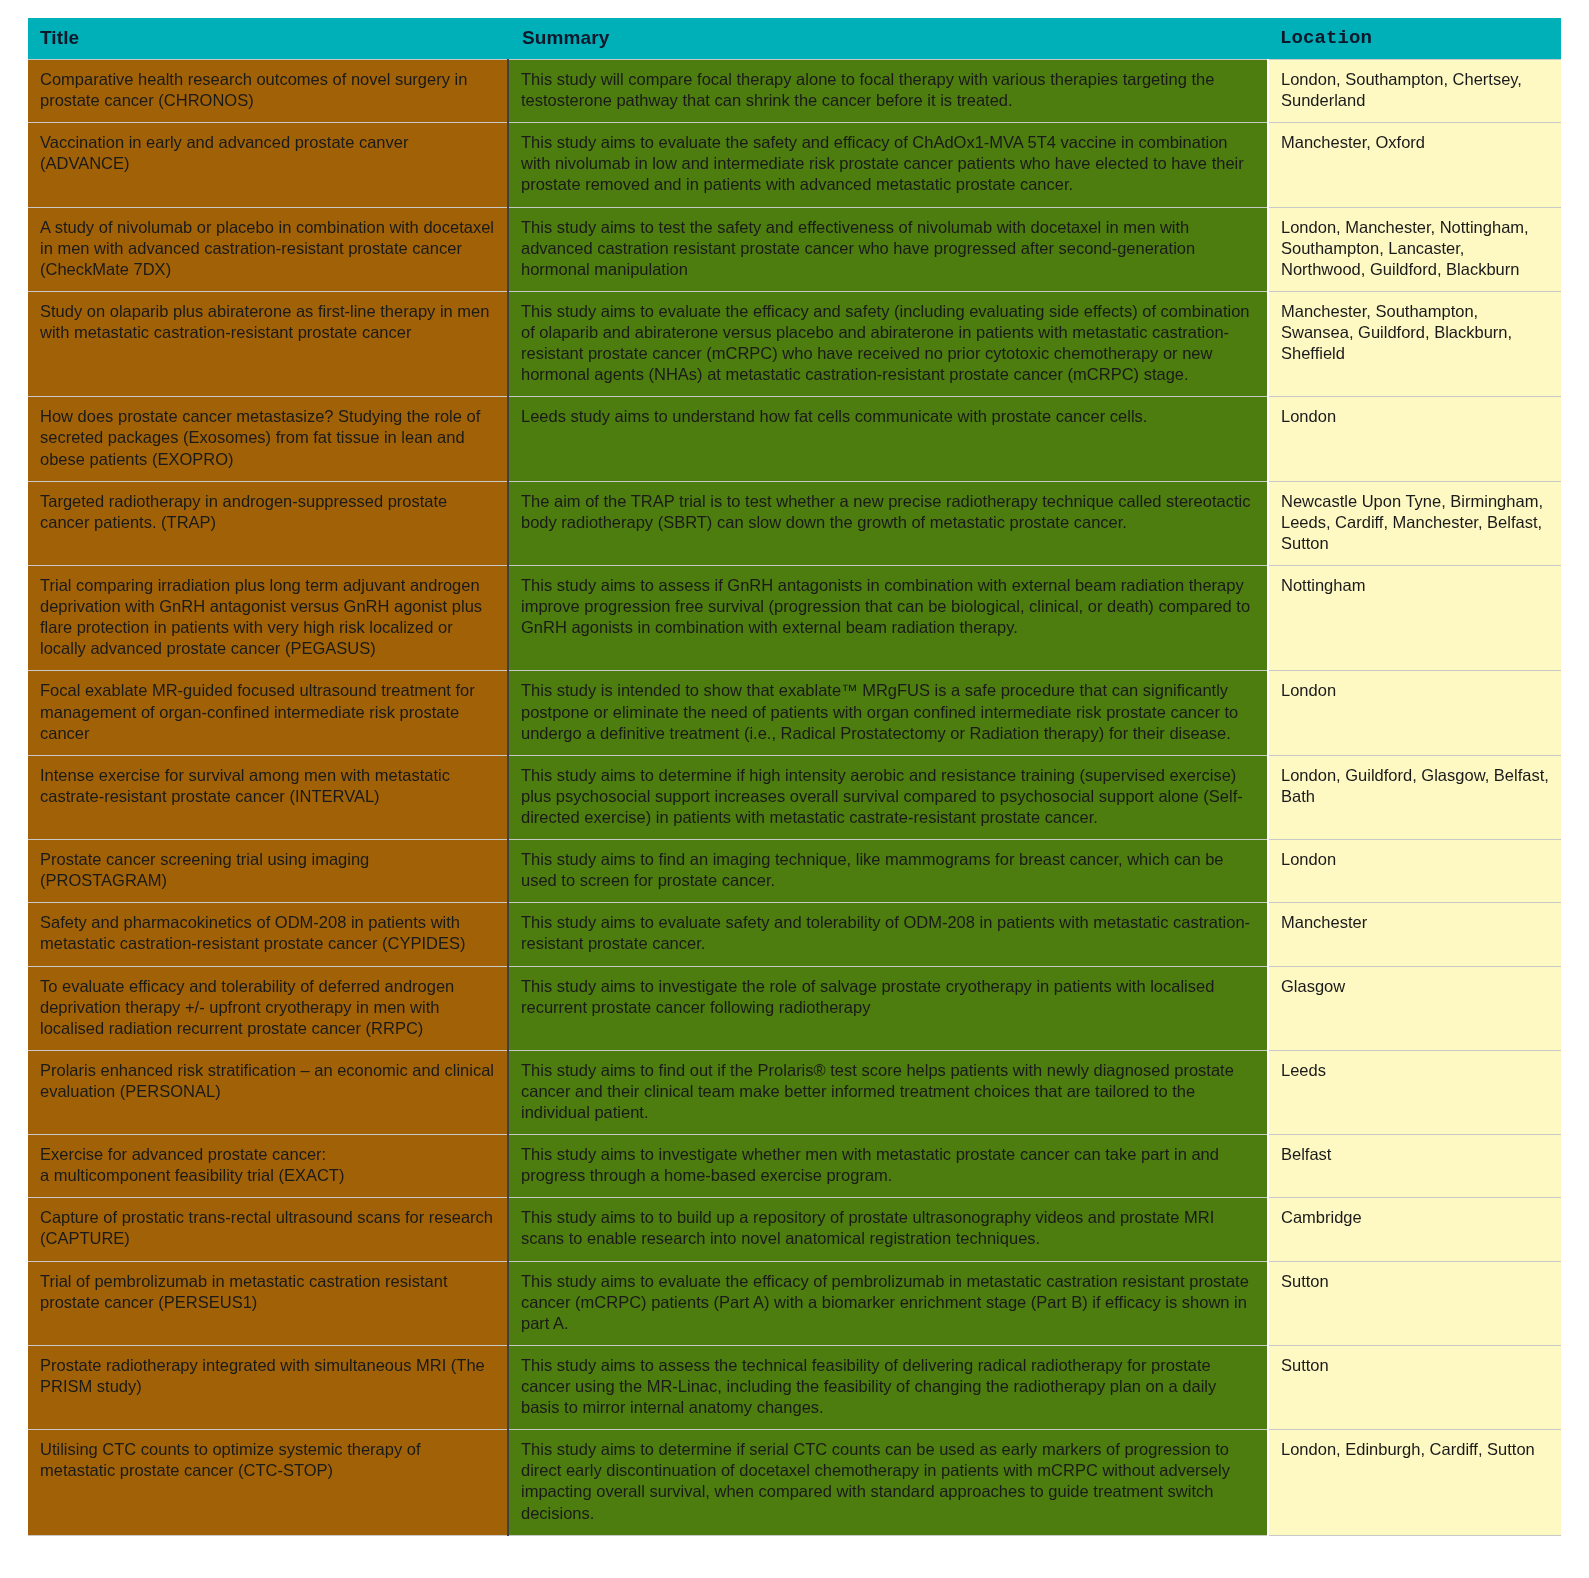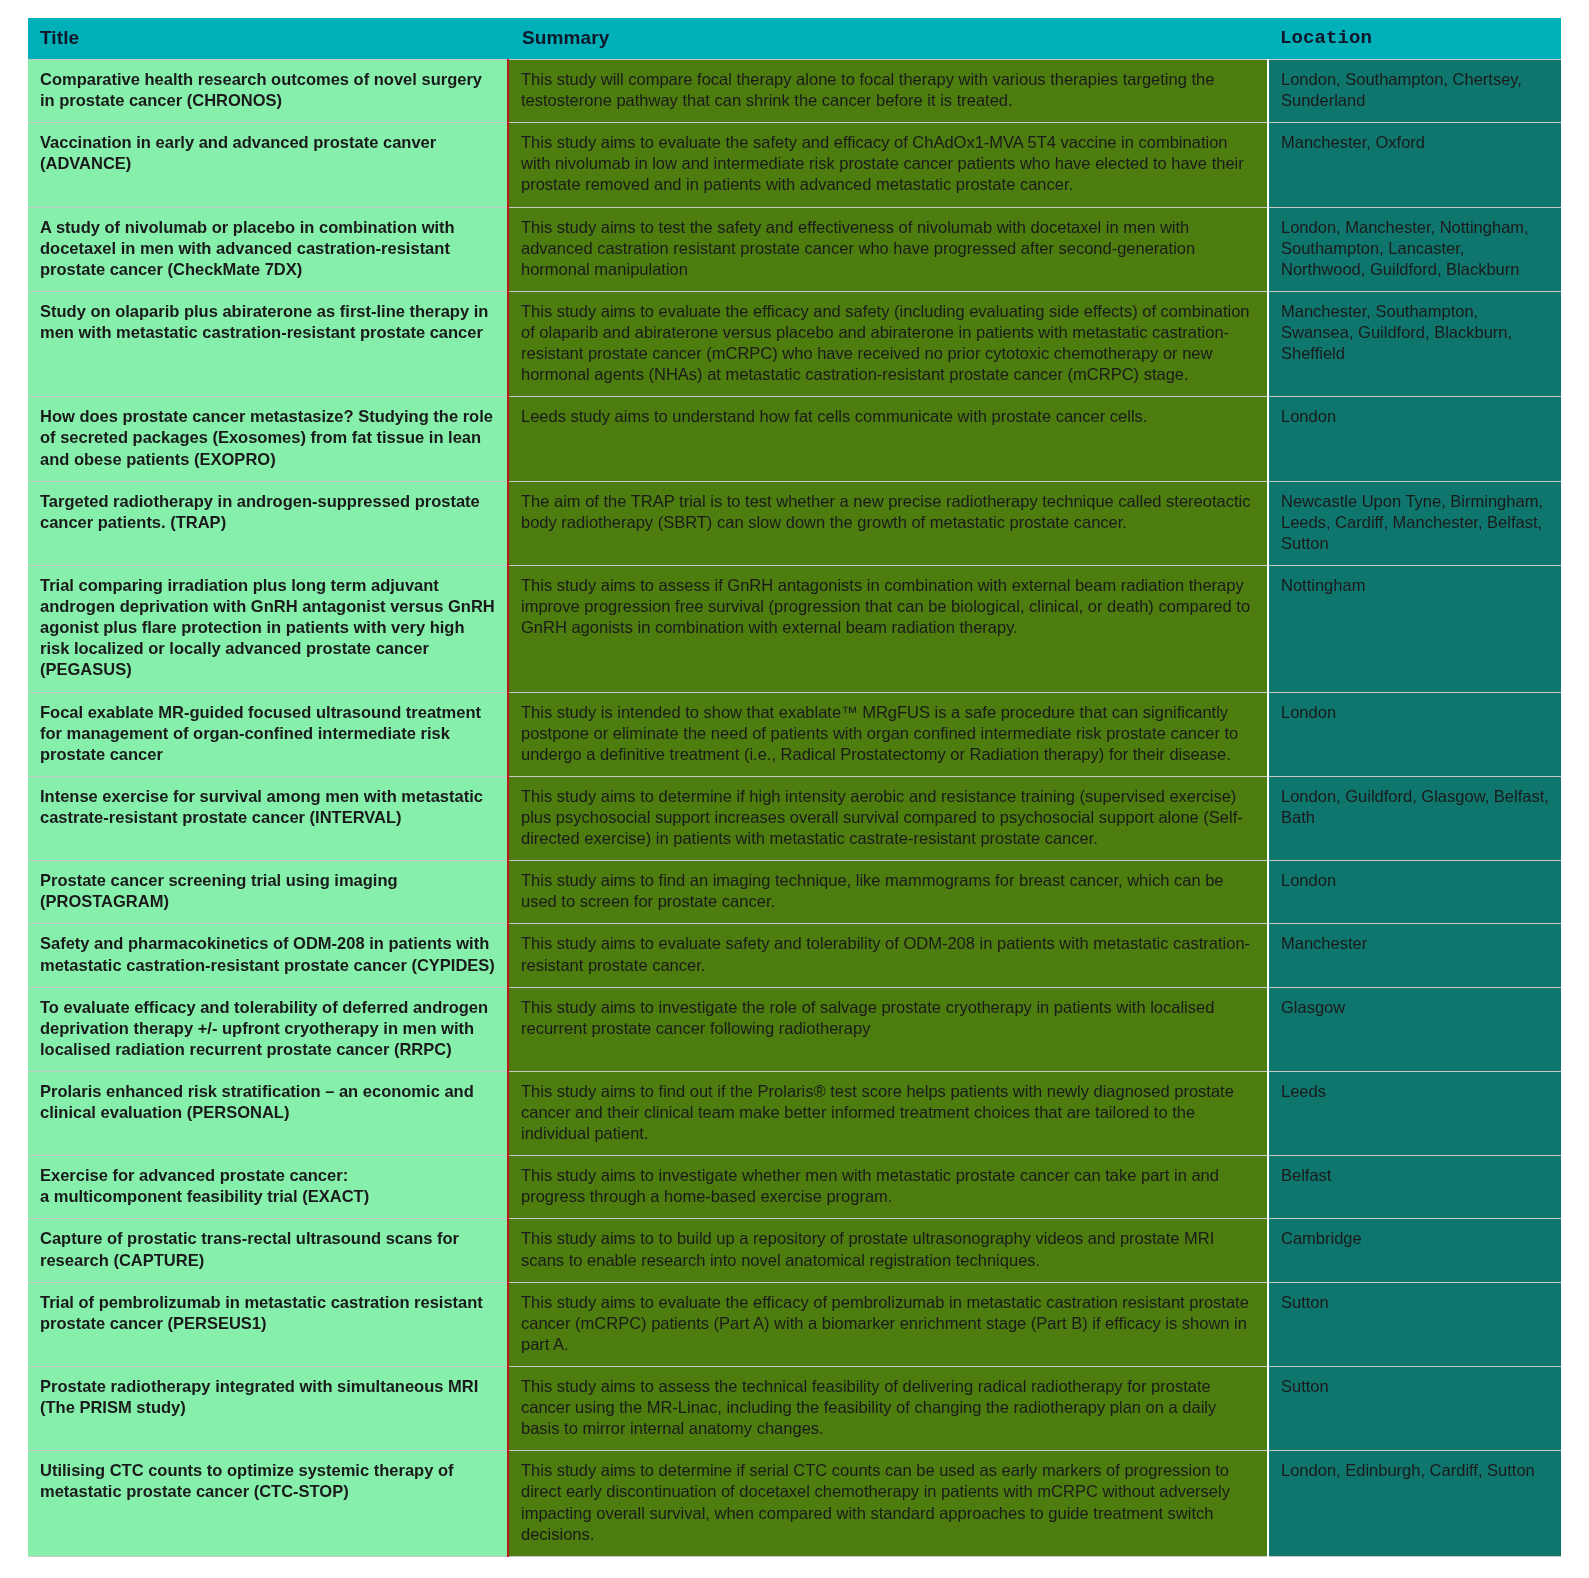--- a/index.html
+++ b/index.html
@@ -42,30 +42,30 @@
 
   tbody td {
     vertical-align: top;
     font-size: 16.5px;
     line-height: 1.28;
     padding: 9px 12px 11px 12px;
     border-top: 1px solid #c8c8c8;
     border-bottom: 1px solid #c8c8c8;
   }
   tbody tr td.col-title {
-    background: #86efac;
-    font-weight: bold;
-    border-right: 2px solid #b91c1c;
+    background: #a16207;
+    font-weight: normal;
+    border-right: 2px solid #404040;
   }
   tbody tr td.col-summary {
     background: #4d7c0f;
     border-right: 2px solid #ffffff;
   }
   tbody tr td.col-location {
-    background: #0f766e;
+    background: #fef9c3;
   }
   .nowrapline { white-space: pre-line; }
 </style>
 </head>
 <body>
 
 <div class="table-wrap">
   <table class="trials">
     <colgroup>
       <col class="c-title">

